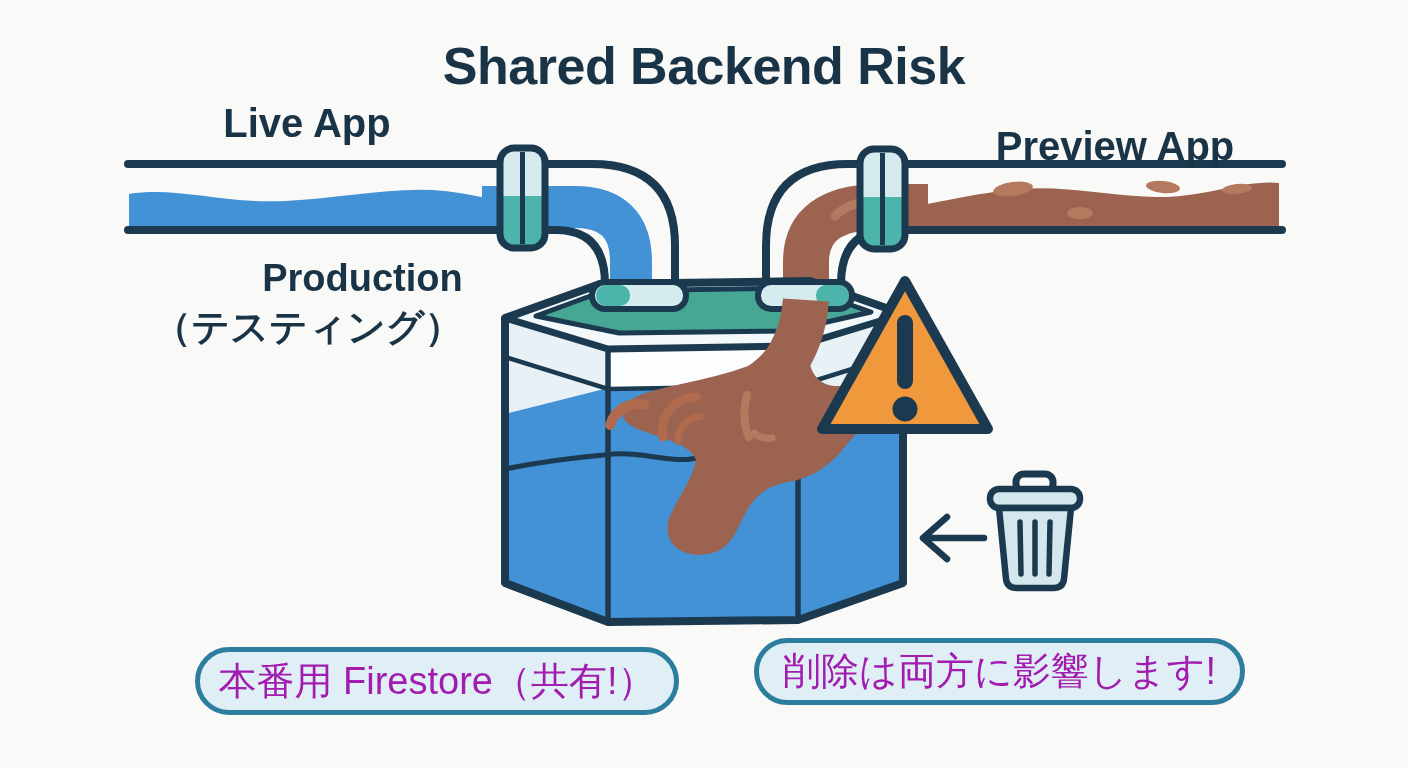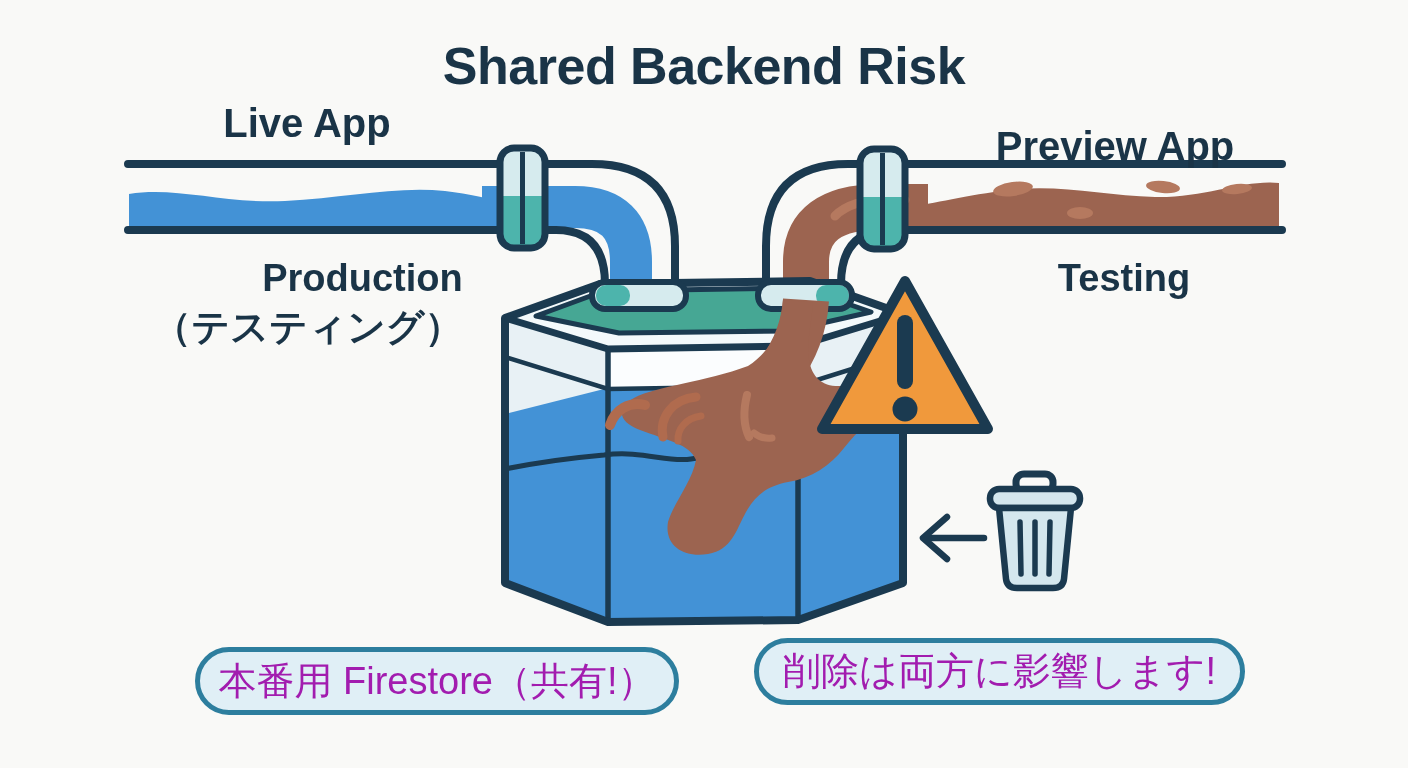--- a/index.html
+++ b/index.html
@@ -144,20 +144,19 @@
   <div class="lbl app center" style="left:307px;top:101px;">Live App</div>
 
   <div class="lbl app center" style="left:1115px;top:104px;margin-top:20px;">Preview App</div>
 
   <div class="lbl env center" style="left:308px;top:254px;">
     <div>Production</div>
     <div>（テスティング）</div>
   </div>
 
   <div class="lbl env center" style="left:1124px;top:254px;">
-    <div>Testing</div>
   </div>
 
   <div class="pill" style="left:195px;top:647px;width:484px;height:68px;">本番用 Firestore（共有!）</div>
 
   <div class="pill" style="left:754px;top:638px;width:491px;height:67px;">削除は両方に影響します!</div>
 
 </div>
 
 </body></html>

